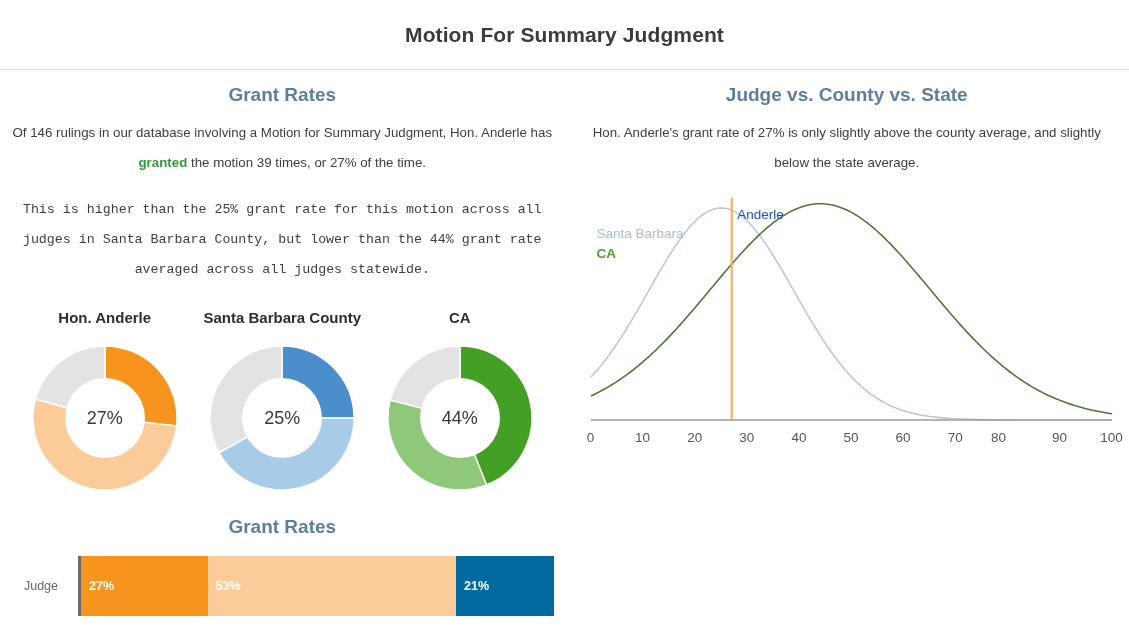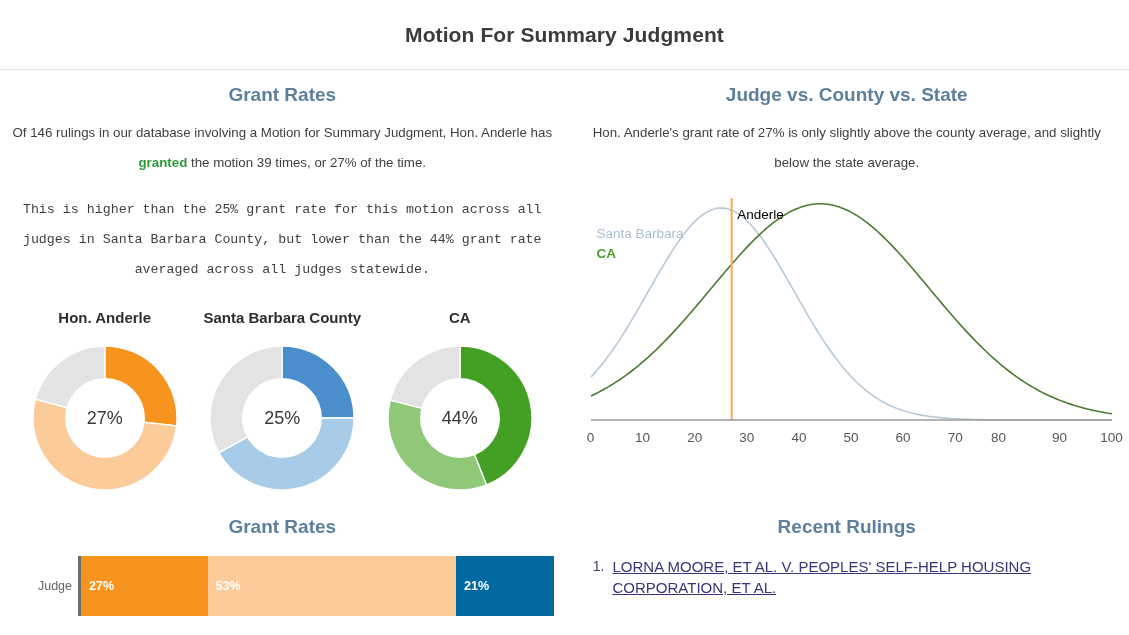--- a/index.html
+++ b/index.html
@@ -64,36 +64,36 @@
   .linechart { position: relative; width: 545px; height: 268px; margin: 4px auto 0 auto; }
   .linechart svg { display: block; }
   .lc-legend {
     position: absolute; left: 22px; top: 42px;
     font-size: 13.5px; line-height: 20px;
   }
   .lg-sb { color: #a8bed3; }
   .lg-ca { color: #4d9c2c; font-weight: bold; }
   .lc-marker-label {
     position: absolute; left: 160px; top: 25px;
-    font-size: 13.5px; color: #000000;
+    font-size: 13.5px; color: #1d4ed8;
   }
   .lc-axis-labels {
     position: absolute; left: 0; right: 0; bottom: 0;
     height: 20px;
   }
   .lc-tick {
     position: absolute; transform: translateX(-50%);
     font-size: 13.5px; color: #555;
   }
 
   
   .barchart { margin: 18px 0 0 0; position: relative; height: 72px; }
   .bar-row { display: flex; align-items: center; height: 60px; }
   .bar-rowlabel {
-    width: 62px; text-align: right; padding-right: 6px;
+    width: 62px; text-align: center; padding-right: 6px;
     font-size: 12.5px; color: #666;
   }
   .bar-axis { width: 3px; height: 60px; background: #6b6b6b; }
   .bar-track { display: flex; height: 60px; flex: 1; }
   .bar-seg {
     display: flex; align-items: center;
     padding-left: 8px; box-sizing: border-box;
     font-size: 12.5px; color: #ffffff; font-weight: bold;
   }
   .bar-seg.gray-seg { color: #fbfbfb; }
@@ -226,26 +226,16 @@
           <div class="bar-axis"></div>
           <div class="bar-track" id="bar-track">
               <div class="bar-seg" style="width: 26.7327%; background: rgb(247, 148, 30);">27%</div>
               <div class="bar-seg" style="width: 52.4752%; background: rgb(251, 203, 154);">53%</div>
               <div class="bar-seg gray-seg" style="width: 20.7921%; background: #0369a1;">21%</div>
             </div>
         </div>
       </div>
     </div>
 
-    <div class="col col-right">
-      <div class="sec-title lower">Recent Rulings</div>
-
-      <div class="rulings clip">
-        <div class="ruling-item">
-          <div class="ruling-num">1.</div>
-          <a class="ruling-link">LORNA MOORE, ET AL. V. PEOPLES' SELF-HELP HOUSING CORPORATION, ET AL.</a>
-        </div>
-      </div>
-    </div>
 
   </div>
 
 </div>
 
 </body></html>

